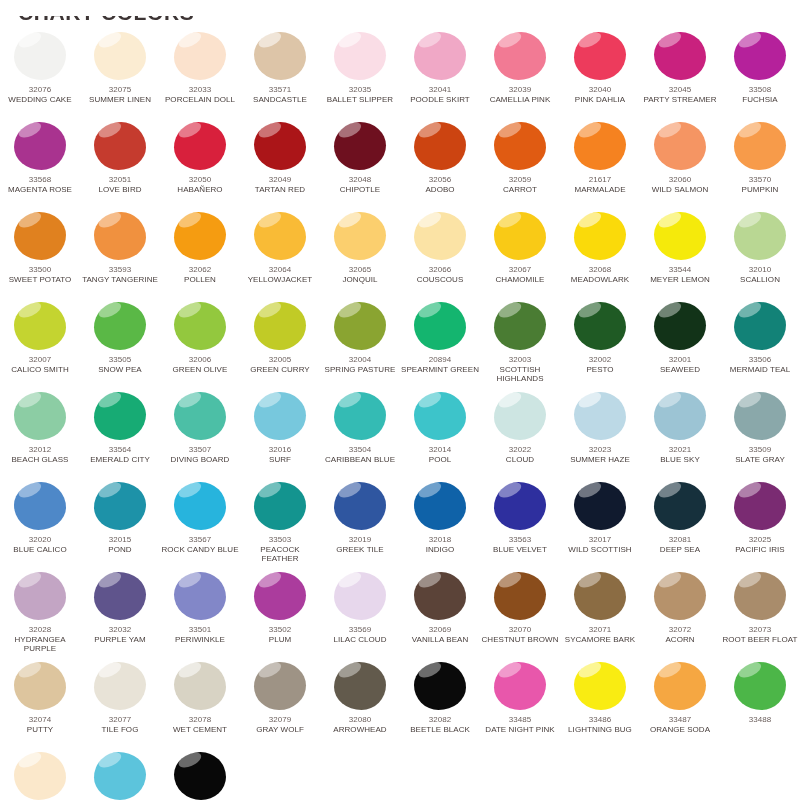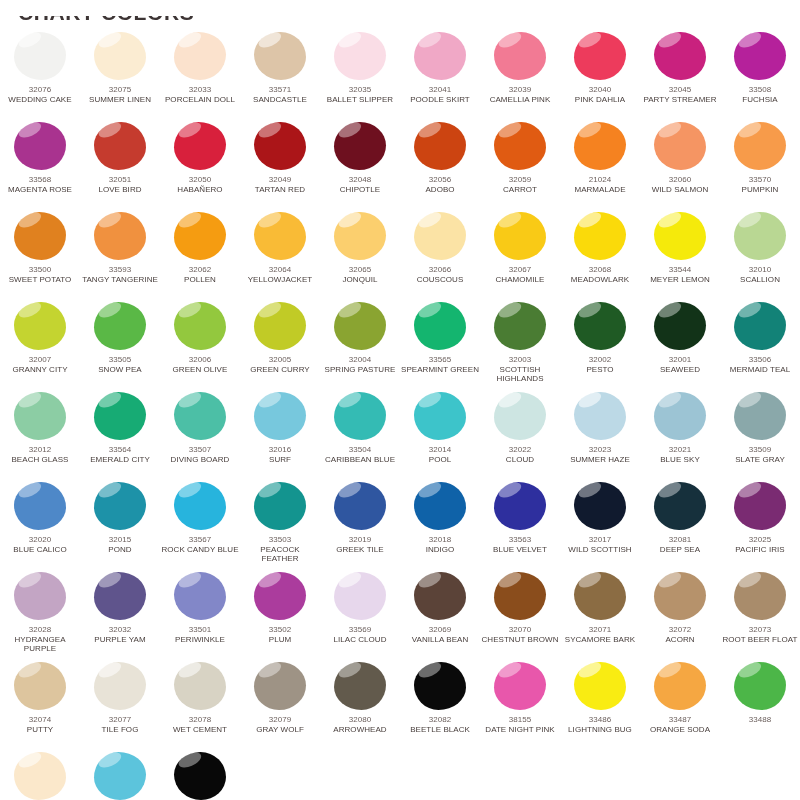--- a/index.html
+++ b/index.html
@@ -273,21 +273,21 @@
         <div class="swatch-text">
           <span class="swatch-code">32059</span>
           <span class="swatch-name">CARROT</span>
         </div>
       </div>
       <div class="swatch-cell">
         <div class="blob-wrap">
           <div class="blob" style="background: rgb(245, 130, 32); border-radius: 47% 53% 50% 50% / 53% 47%;"></div>
         </div>
         <div class="swatch-text">
-          <span class="swatch-code">21024</span>
+          <span class="swatch-code">21617</span>
           <span class="swatch-name">MARMALADE</span>
         </div>
       </div>
       <div class="swatch-cell">
         <div class="blob-wrap">
           <div class="blob" style="background: rgb(245, 149, 99); border-radius: 51% 49% 48% 52% / 47% 52% 48% 53%;"></div>
         </div>
         <div class="swatch-text">
           <span class="swatch-code">32060</span>
           <span class="swatch-name">WILD SALMON</span>
@@ -391,21 +391,21 @@
           <span class="swatch-code">32010</span>
           <span class="swatch-name">SCALLION</span>
         </div>
       </div>
       <div class="swatch-cell">
         <div class="blob-wrap">
           <div class="blob" style="background: rgb(196, 212, 48); border-radius: 52% 48% 53% 47% / 48% 53% 47% 52%;"></div>
         </div>
         <div class="swatch-text">
           <span class="swatch-code">32007</span>
-          <span class="swatch-name">GRANNY CITY</span>
+          <span class="swatch-name">CALICO SMITH</span>
         </div>
       </div>
       <div class="swatch-cell">
         <div class="blob-wrap">
           <div class="blob" style="background: rgb(90, 184, 70); border-radius: 47% 53% 50% 50% / 53% 47%;"></div>
         </div>
         <div class="swatch-text">
           <span class="swatch-code">33505</span>
           <span class="swatch-name">SNOW PEA</span>
         </div>
@@ -435,21 +435,21 @@
         <div class="swatch-text">
           <span class="swatch-code">32004</span>
           <span class="swatch-name">SPRING PASTURE</span>
         </div>
       </div>
       <div class="swatch-cell">
         <div class="blob-wrap">
           <div class="blob" style="background: rgb(20, 181, 111); border-radius: 52% 48% 53% 47% / 48% 53% 47% 52%;"></div>
         </div>
         <div class="swatch-text">
-          <span class="swatch-code">33565</span>
+          <span class="swatch-code">20894</span>
           <span class="swatch-name">SPEARMINT GREEN</span>
         </div>
       </div>
       <div class="swatch-cell">
         <div class="blob-wrap">
           <div class="blob" style="background: rgb(74, 124, 51); border-radius: 47% 53% 50% 50% / 53% 47%;"></div>
         </div>
         <div class="swatch-text">
           <span class="swatch-code">32003</span>
           <span class="swatch-name">SCOTTISH HIGHLANDS</span>
@@ -804,21 +804,21 @@
         <div class="swatch-text">
           <span class="swatch-code">32082</span>
           <span class="swatch-name">BEETLE BLACK</span>
         </div>
       </div>
       <div class="swatch-cell">
         <div class="blob-wrap">
           <div class="blob" style="background: rgb(232, 87, 171); border-radius: 47% 53% 50% 50% / 53% 47%;"></div>
         </div>
         <div class="swatch-text">
-          <span class="swatch-code">38155</span>
+          <span class="swatch-code">33485</span>
           <span class="swatch-name">DATE NIGHT PINK</span>
         </div>
       </div>
       <div class="swatch-cell">
         <div class="blob-wrap">
           <div class="blob pale" style="background: rgb(249, 236, 18); border-radius: 51% 49% 48% 52% / 47% 52% 48% 53%;"></div>
         </div>
         <div class="swatch-text">
           <span class="swatch-code">33486</span>
           <span class="swatch-name">LIGHTNING BUG</span>

